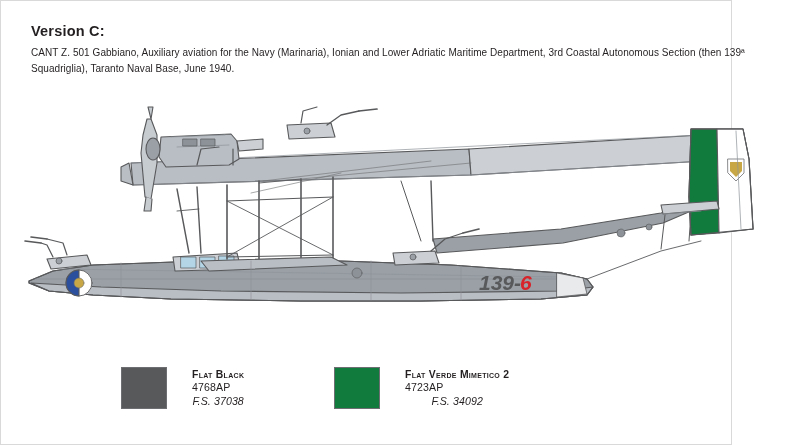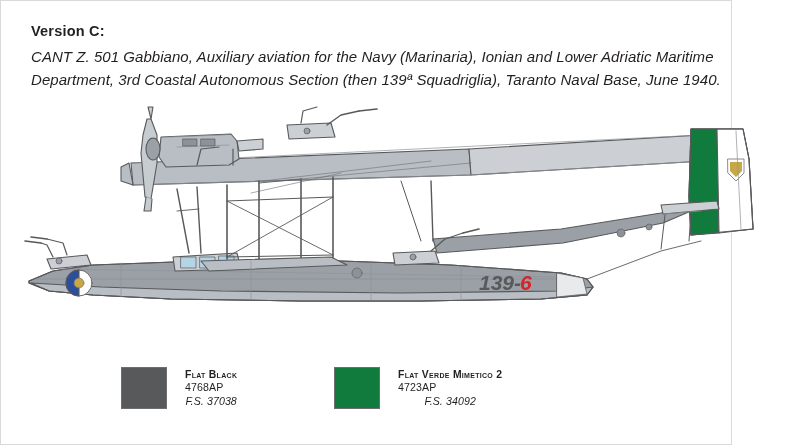--- a/index.html
+++ b/index.html
@@ -22,22 +22,21 @@
     position: absolute;
     left: 30px; top: 22px;
     font-size: 14.5px;
     font-weight: bold;
     letter-spacing: 0.2px;
   }
   .caption {
     position: absolute;
     left: 30px; top: 44px;
     width: 730px;
-    font-size: 15px;
-    font-style: italic;
+    font-size: 10px;
     line-height: 1.55;
     letter-spacing: 0.05px;
   }
   .artwork {
     position: absolute;
     left: 0px; top: 100px;
     width: 800px; height: 245px;
   }
   
   .legend {
@@ -52,21 +51,21 @@
     align-items: flex-start;
     width: 213px;
   }
   .swatch-group.narrow { width: 174px; }
   .chip {
     width: 46px; height: 42px;
     border: 1px solid #6d6e71;
     flex: 0 0 auto;
   }
   .chip-text {
-    padding-left: 18px;
+    padding-left: 25px;
     padding-top: 1px;
     line-height: 1.28;
   }
   .chip-name {
     font-size: 10.4px;
     font-weight: bold;
     font-variant: small-caps;
     text-transform: capitalize;
     letter-spacing: 0.3px;
     white-space: nowrap;

